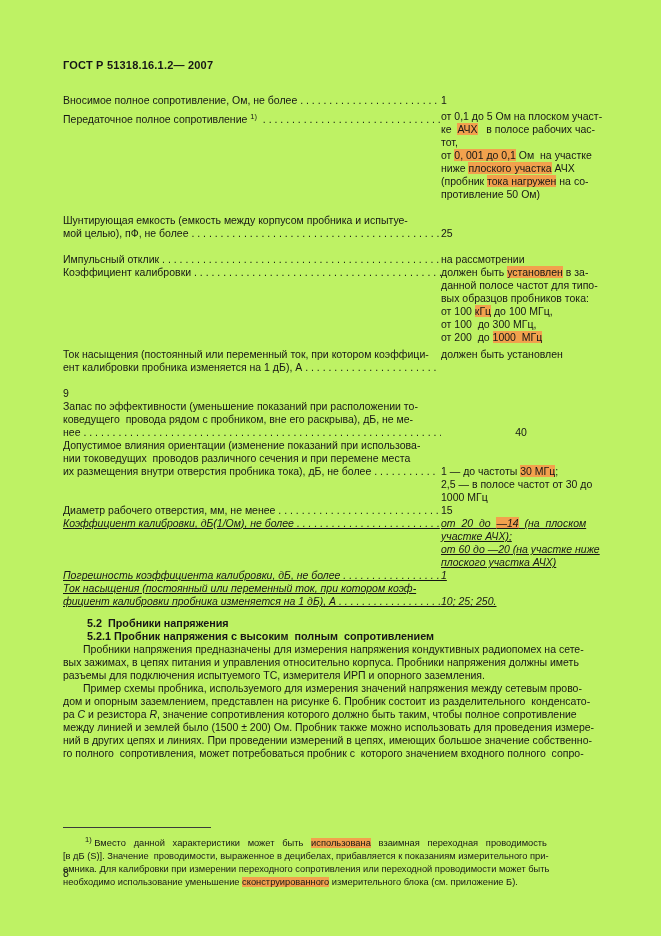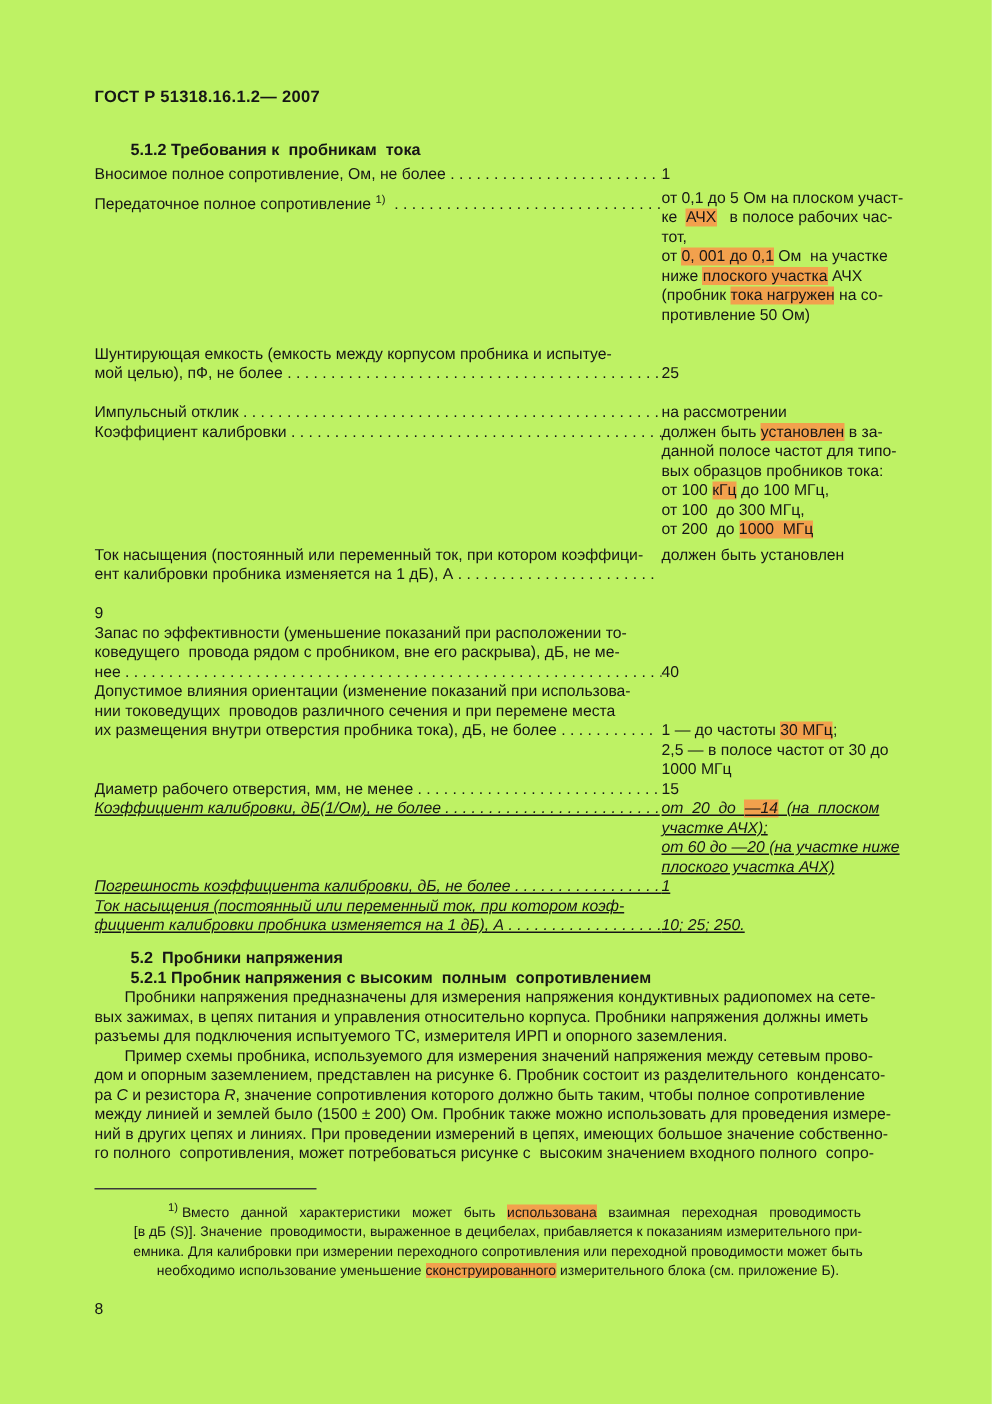--- a/index.html
+++ b/index.html
@@ -24,33 +24,32 @@
   .spec-row { display: flex; }
   .spec-left { width: 378px; flex: none; overflow: hidden; }
   .spec-right { width: 160px; flex: none; }
   .ln { font-size: 10.5px; line-height: 13px; white-space: pre; }
   .indent { padding-left: 20px; }
   .italic-row .ln { font-style: italic; text-decoration: underline; }
   .hl { background: var(--hl, #f2a14d); }
   .sup { font-size: 7.5px; vertical-align: 4px; }
   .it { font-style: italic; }
   .paragraphs { margin-top: 0; }
-  .footnote { position: absolute; left: 63px; top: 792px; width: 538px; text-align: center; }
+  .footnote { position: absolute; left: 63px; top: 827px; width: 538px; }
   .fn-rule { width: 148px; border-top: 1px solid #3a3a3a; margin-bottom: 5px; }
   .footnote .ln { font-size: 9.3px; line-height: 13px; }
   .footnote .indent { padding-left: 22px; }
   .page-number { position: absolute; left: 63px; top: 867px; font-size: 10.5px; }
 </style>
 </head>
 <body>
 
 <div class="page">
   <div class="content">
     <div class="doc-header">ГОСТ Р 51318.16.1.2— 2007</div>
-    <div class="sec-heading h512">5.1.2 Требования к  пробникам  тока</div>
     <div id="spec-list">
         <div class="spec-row" style="margin-bottom: 3px;">
           <div class="spec-left">
             <div class="ln"><span>Вносимое полное сопротивление, Ом, не более . . . . . . . . . . . . . . . . . . . . . . . . . . . . . .</span></div>
           </div>
           <div class="spec-right">
             <div class="ln"><span>1</span></div>
           </div>
         </div>
         <div class="spec-row" style="margin-bottom: 13px;">
@@ -110,21 +109,21 @@
           <div class="spec-right" style="padding-top: 13px;">
             <div class="ln"><span>9</span></div>
           </div>
         </div>
         <div class="spec-row">
           <div class="spec-left">
             <div class="ln"><span>Запас по эффективности (уменьшение показаний при расположении то-</span></div>
             <div class="ln"><span>коведущего  провода рядом с пробником, вне его раскрыва), дБ, не ме-</span></div>
             <div class="ln"><span>нее . . . . . . . . . . . . . . . . . . . . . . . . . . . . . . . . . . . . . . . . . . . . . . . . . . . . . . . . . . . . . . . .</span></div>
           </div>
-          <div class="spec-right" style="padding-top: 26px;">
+          <div class="spec-right" style="padding-top: 26px; text-align: center;">
             <div class="ln"><span>40</span></div>
           </div>
         </div>
         <div class="spec-row">
           <div class="spec-left">
             <div class="ln"><span>Допустимое влияния ориентации (изменение показаний при использова-</span></div>
             <div class="ln"><span>нии токоведущих  проводов различного сечения и при перемене места</span></div>
             <div class="ln"><span>их размещения внутри отверстия пробника тока), дБ, не более . . . . . . . . . . .</span></div>
           </div>
           <div class="spec-right" style="padding-top: 26px;">
@@ -177,21 +176,21 @@
           <div class="ln indent"><span>Пробники напряжения предназначены для измерения напряжения кондуктивных радиопомех на сете-</span></div>
           <div class="ln"><span>вых зажимах, в цепях питания и управления относительно корпуса. Пробники напряжения должны иметь</span></div>
           <div class="ln"><span>разъемы для подключения испытуемого ТС, измерителя ИРП и опорного заземления.</span></div>
         </div>
         <div>
           <div class="ln indent"><span>Пример схемы пробника, используемого для измерения значений напряжения между сетевым прово-</span></div>
           <div class="ln"><span>дом и опорным заземлением, представлен на рисунке 6. Пробник состоит из разделительного  конденсато-</span></div>
           <div class="ln"><span>ра </span><span class="it">С</span><span> и резистора </span><span class="it">R</span><span>, значение сопротивления которого должно быть таким, чтобы полное сопротивление</span></div>
           <div class="ln"><span>между линией и землей было (1500 ± 200) Ом. Пробник также можно использовать для проведения измере-</span></div>
           <div class="ln"><span>ний в других цепях и линиях. При проведении измерений в цепях, имеющих большое значение собственно-</span></div>
-          <div class="ln"><span>го полного  сопротивления, может потребоваться рисунке с  высоким значением входного полного  сопро-</span></div>
+          <div class="ln"><span>го полного  сопротивления, может потребоваться пробник с  которого значением входного полного  сопро-</span></div>
         </div>
       </div>
   </div>
 
   <div class="footnote">
     <div class="fn-rule"></div>
     <div id="footnote-lines">
         <div class="ln indent"><span class="sup">1)</span><span> Вместо   данной   характеристики   может   быть   </span><span class="hl">использована</span><span>   взаимная   переходная   проводимость</span></div>
         <div class="ln"><span>[в дБ (S)]. Значение  проводимости, выраженное в децибелах, прибавляется к показаниям измерительного при-</span></div>
         <div class="ln"><span>емника. Для калибровки при измерении переходного сопротивления или переходной проводимости может быть</span></div>

